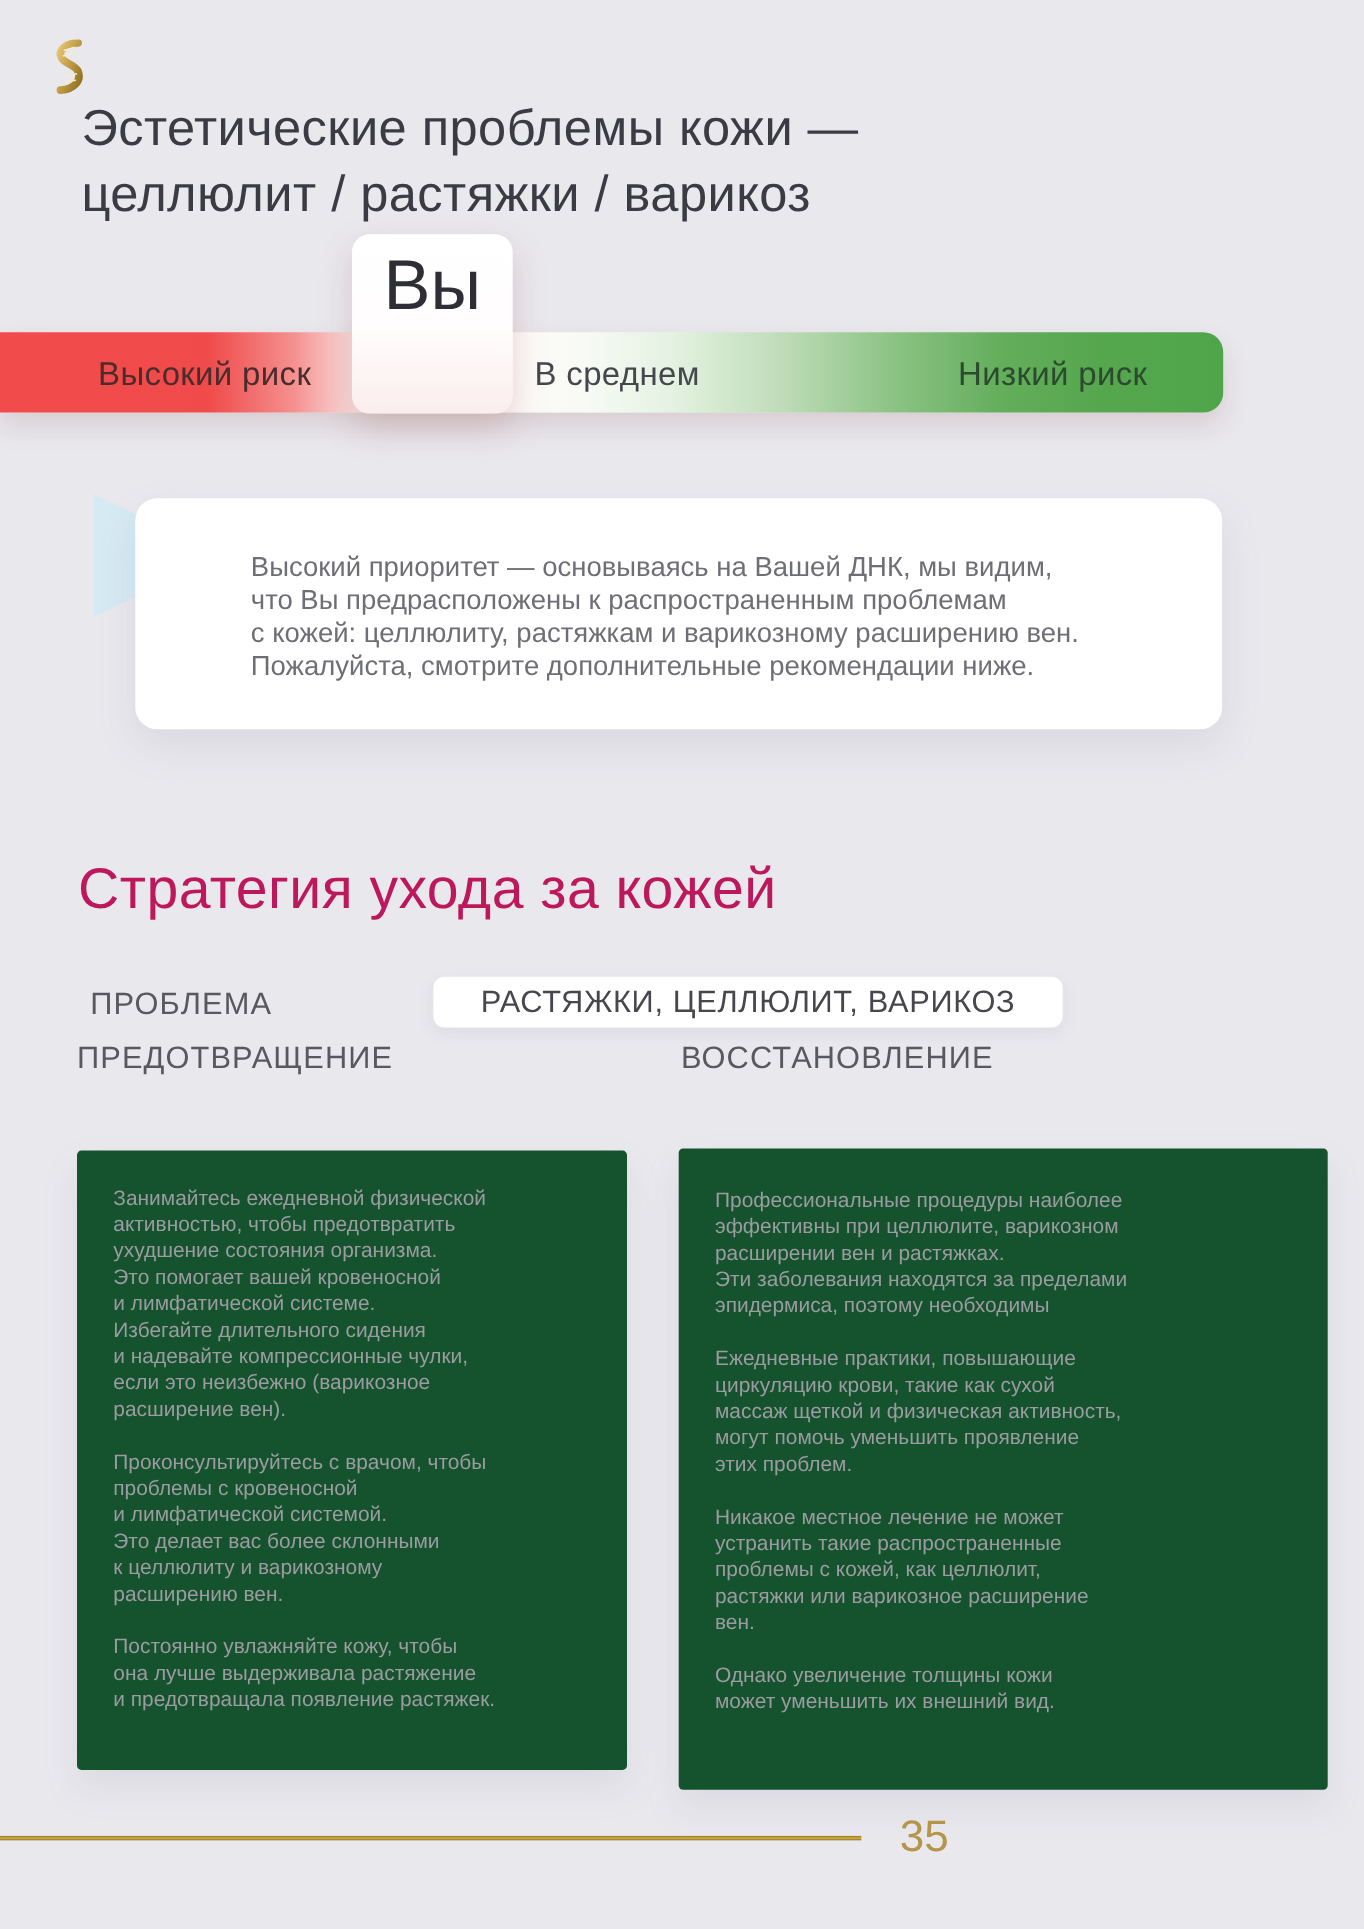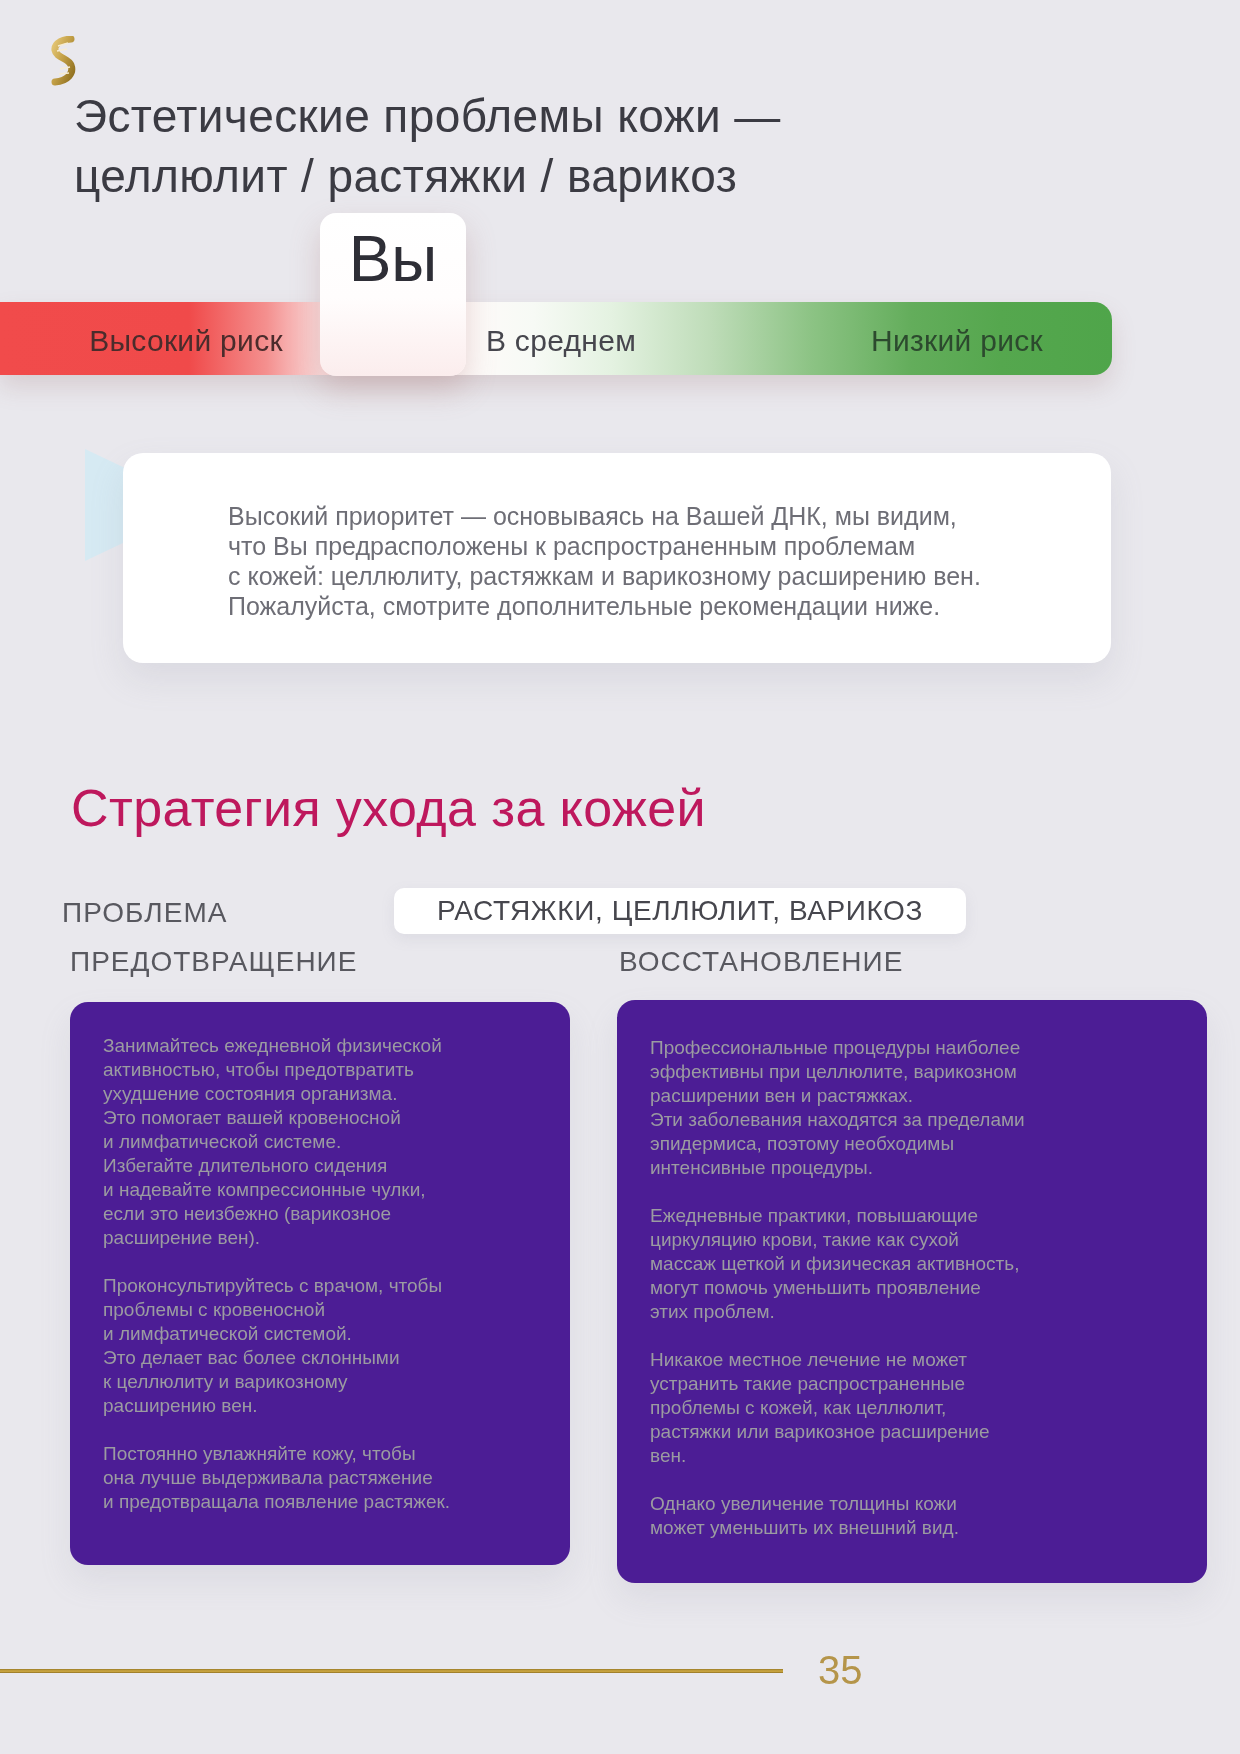--- a/index.html
+++ b/index.html
@@ -37,30 +37,30 @@
       border-left:118px solid #d6eaf3;z-index:1;}
   .callout-card{position:absolute;left:123px;top:453px;width:988px;height:210px;
       background:#ffffff;border-radius:20px;z-index:2;
       box-shadow:0 16px 34px rgba(140,140,160,.16);
       box-sizing:border-box;padding:48px 36px 0 105px;}
   .callout-card .tline{font-size:25px;line-height:30px;font-weight:300;color:#6e6e76;}
 
   
   .h2{position:absolute;left:71px;top:778px;font-size:52px;font-weight:200;color:#be185d;letter-spacing:.4px;}
   .sec-label{position:absolute;font-size:28px;font-weight:300;color:#58585f;letter-spacing:1px;white-space:nowrap;}
-  .lbl-problem{left:62px;top:897px;}
+  .lbl-problem{left:82px;top:897px;}
   .lbl-prevention{left:70px;top:946px;}
   .lbl-recovery{left:619px;top:946px;}
   .problem-badge{position:absolute;left:394px;top:888px;width:572px;height:46px;background:#ffffff;
       border-radius:10px;box-shadow:0 5px 14px rgba(140,140,160,.13);
       display:flex;align-items:center;justify-content:center;
       font-size:28px;font-weight:300;color:#46464d;letter-spacing:.6px;white-space:nowrap;}
 
-  .body-card{position:absolute;background:#4c1d95;border-radius:18px;
-      box-shadow:0 16px 32px rgba(140,140,160,.14);box-sizing:border-box;}
+  .body-card{position:absolute;background:#14532d;border-radius:4px;
+      box-shadow:0 16px 32px rgba(140,140,160,.14);box-sizing:border-box;margin-top:44px;}
   .card-prevention{left:70px;top:1002px;width:500px;height:563px;padding:32px 24px 0 33px;}
   .card-recovery{left:617px;top:1000px;width:590px;height:583px;padding:36px 22px 0 33px;}
   .body-card .tline{font-size:19px;line-height:24px;font-weight:400;color:#9b9ba1;}
 
   
   .footer-line{position:absolute;left:0;top:1669px;width:783px;height:4px;
       background:linear-gradient(180deg,#9a7a26 0%,#d1ac45 55%,#8f7022 100%);}
   .page-number{position:absolute;left:818px;top:1648px;font-size:40px;font-weight:200;color:#b5954a;}
 </style>
 </head>
@@ -137,21 +137,20 @@
       </div>
   </div>
 
   <div class="body-card card-recovery">
     <div>
         <div class="tline">Профессиональные процедуры наиболее</div>
         <div class="tline">эффективны при целлюлите, варикозном</div>
         <div class="tline">расширении вен и растяжках.</div>
         <div class="tline">Эти заболевания находятся за пределами</div>
         <div class="tline">эпидермиса, поэтому необходимы</div>
-        <div class="tline">интенсивные процедуры.</div>
         <div class="tline">&nbsp;</div>
         <div class="tline">Ежедневные практики, повышающие</div>
         <div class="tline">циркуляцию крови, такие как сухой</div>
         <div class="tline">массаж щеткой и физическая активность,</div>
         <div class="tline">могут помочь уменьшить проявление</div>
         <div class="tline">этих проблем.</div>
         <div class="tline">&nbsp;</div>
         <div class="tline">Никакое местное лечение не может</div>
         <div class="tline">устранить такие распространенные</div>
         <div class="tline">проблемы с кожей, как целлюлит,</div>

